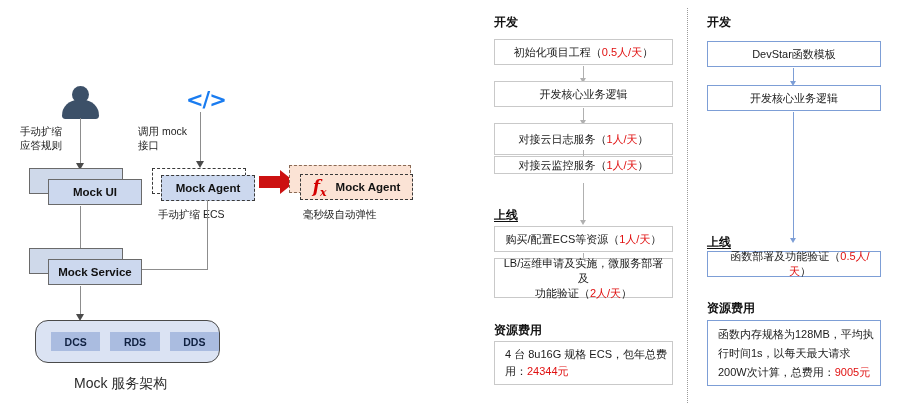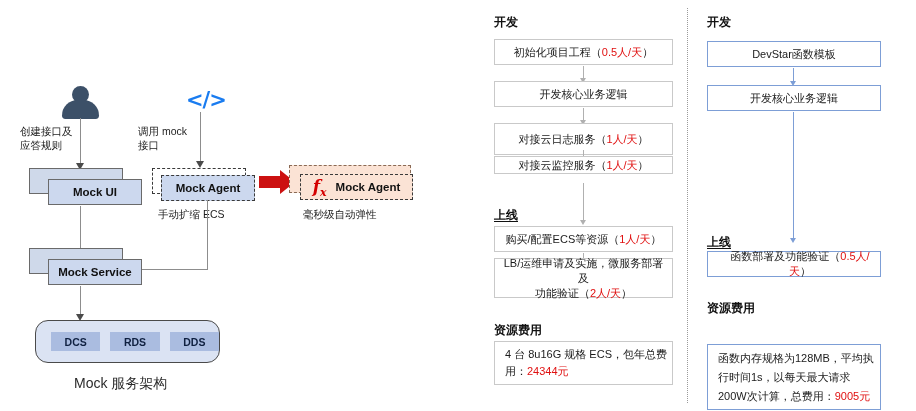--- a/index.html
+++ b/index.html
@@ -137,21 +137,21 @@
 
 <div class="canvas">
 
   <div class="abs" style="left:68px;top:86px;width:40px;height:34px;">
     <div class="person-head"></div>
     <div class="person-body"></div>
   </div>
 
   <div class="code-icon" style="left:186px;top:88px;">&lt;/&gt;</div>
 
-  <div class="lbl" style="left:20px;top:124px;">创建接口及
+  <div class="lbl" style="left:20px;top:124px;">手动扩缩
 应答规则</div>
 
   <div class="lbl" style="left:138px;top:124px;">调用 mock
 接口</div>
 
   <div class="vline" style="left:80px;top:118px;height:48px;"></div>
   <div class="arrowhead-down" style="left:75.5px;top:163px;"></div>
 
   <div class="vline" style="left:200px;top:112px;height:52px;"></div>
   <div class="arrowhead-down" style="left:195.5px;top:161px;"></div>
@@ -266,17 +266,17 @@
   <div class="flowarrow-head blue" style="left:790px;top:238px;"></div>
 
   <div class="sect-title underlined" style="left:707px;top:234px;">上线</div>
 
   <div class="fbox blue" style="left:707px;top:251px;width:174px;height:26px;padding-left:16px;">
     <span><span>函数部署及功能验证（</span><span class="cost">0.5人/天</span><span>）</span></span>
   </div>
 
   <div class="sect-title" style="left:707px;top:300px;">资源费用</div>
 
-  <div class="fbox blue lefttext" style="left:707px;top:320px;width:174px;height:66px;margin-top:24px;">
+  <div class="fbox blue lefttext" style="left:707px;top:320px;width:174px;height:66px;">
     <span style="line-height:19px;"><span>函数内存规格为128MB，平均执行时间1s，以每天最大请求200W次计算，总费用：</span><span class="cost">9005元</span></span>
   </div>
 
 </div>
 
 </body></html>

